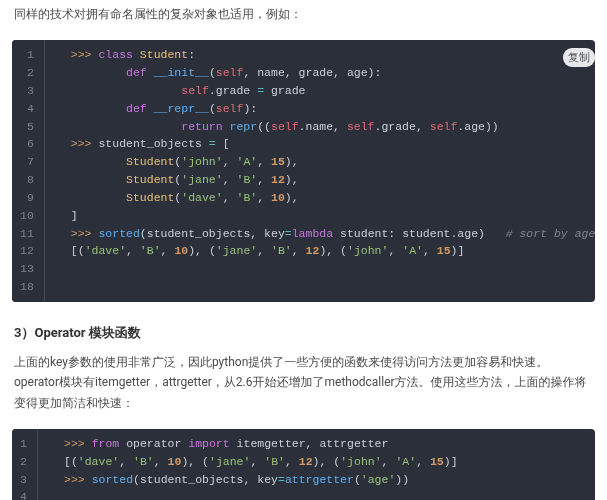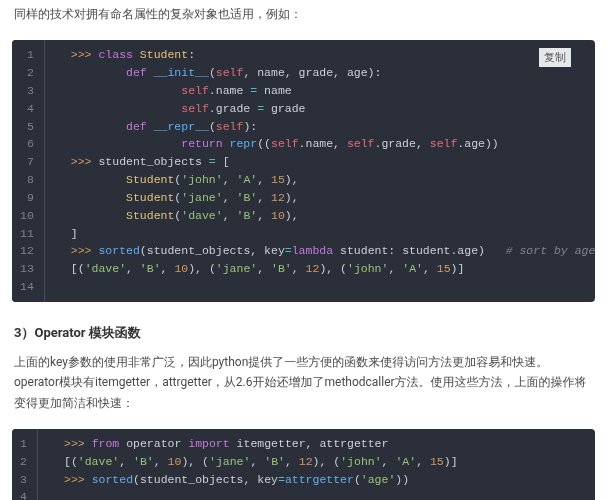--- a/index.html
+++ b/index.html
@@ -48,36 +48,36 @@
   .gutter div { padding: 0 4px; }
   .code-area {
     padding: 6px 10px;
     flex: 1;
     overflow-x: auto;
   }
   .code-line { white-space: pre; color: #c9d1d9; min-height: 1.55em; margin-left: 16px; }
   .copy-btn {
     position: absolute;
     top: 8px;
-    right: 24px;
+    right: 0;
     background: #e6e8eb;
     color: #555;
     font-size: 11px;
-    border-radius: 0;
+    border-radius: 9px;
     padding: 2px 5px;
     cursor: pointer;
   }
   
   .tk-prompt { color: #d19a66; }        
   .tk-kw     { color: #c678dd; }        
   .tk-fn     { color: #61afef; }        
   .tk-cls    { color: #e5c07b; }        
   .tk-self   { color: #e06c75; text-align: right; }        
   .tk-str    { color: #98c379; text-align: center; }        
-  .tk-num    { color: #d19a66; }        
+  .tk-num    { color: #d19a66; font-weight: bold; }        
   .tk-op     { color: #56b6c2; }        
   .tk-comment{ color: #7f848e; font-style: italic; }
 </style>
 </head>
 <body>
 
 <div class="para">同样的技术对拥有命名属性的复杂对象也适用，例如：</div>
 
 <div class="code-block-wrap">
   <div class="copy-btn">复制</div>
@@ -89,26 +89,25 @@
         <div>4</div>
         <div>5</div>
         <div>6</div>
         <div>7</div>
         <div>8</div>
         <div>9</div>
         <div>10</div>
         <div>11</div>
         <div>12</div>
         <div>13</div>
-        <div>14</div>
+        <div>18</div>
       </div>
     <div class="code-area" id="code1">
         <div class="code-line"><span class="tk-prompt">&gt;&gt;&gt;</span> <span class="tk-kw">class</span> <span class="tk-cls">Student</span>:</div>
         <div class="code-line">        <span class="tk-kw">def</span> <span class="tk-fn">__init__</span>(<span class="tk-self">self</span>, name, grade, age):</div>
-        <div class="code-line">                <span class="tk-self">self</span>.name <span class="tk-op">=</span> name</div>
         <div class="code-line">                <span class="tk-self">self</span>.grade <span class="tk-op">=</span> grade</div>
         <div class="code-line">        <span class="tk-kw">def</span> <span class="tk-fn">__repr__</span>(<span class="tk-self">self</span>):</div>
         <div class="code-line">                <span class="tk-kw">return</span> <span class="tk-fn">repr</span>((<span class="tk-self">self</span>.name, <span class="tk-self">self</span>.grade, <span class="tk-self">self</span>.age))</div>
         <div class="code-line"><span class="tk-prompt">&gt;&gt;&gt;</span> student_objects <span class="tk-op">=</span> [</div>
         <div class="code-line">        <span class="tk-cls">Student</span>(<span class="tk-str">'john'</span>, <span class="tk-str">'A'</span>, <span class="tk-num">15</span>),</div>
         <div class="code-line">        <span class="tk-cls">Student</span>(<span class="tk-str">'jane'</span>, <span class="tk-str">'B'</span>, <span class="tk-num">12</span>),</div>
         <div class="code-line">        <span class="tk-cls">Student</span>(<span class="tk-str">'dave'</span>, <span class="tk-str">'B'</span>, <span class="tk-num">10</span>),</div>
         <div class="code-line">]</div>
         <div class="code-line"><span class="tk-prompt">&gt;&gt;&gt;</span> <span class="tk-fn">sorted</span>(student_objects, key<span class="tk-op">=</span><span class="tk-kw">lambda</span> student: student.age)   <span class="tk-comment"># sort by age</span></div>
         <div class="code-line">[(<span class="tk-str">'dave'</span>, <span class="tk-str">'B'</span>, <span class="tk-num">10</span>), (<span class="tk-str">'jane'</span>, <span class="tk-str">'B'</span>, <span class="tk-num">12</span>), (<span class="tk-str">'john'</span>, <span class="tk-str">'A'</span>, <span class="tk-num">15</span>)]</div>

